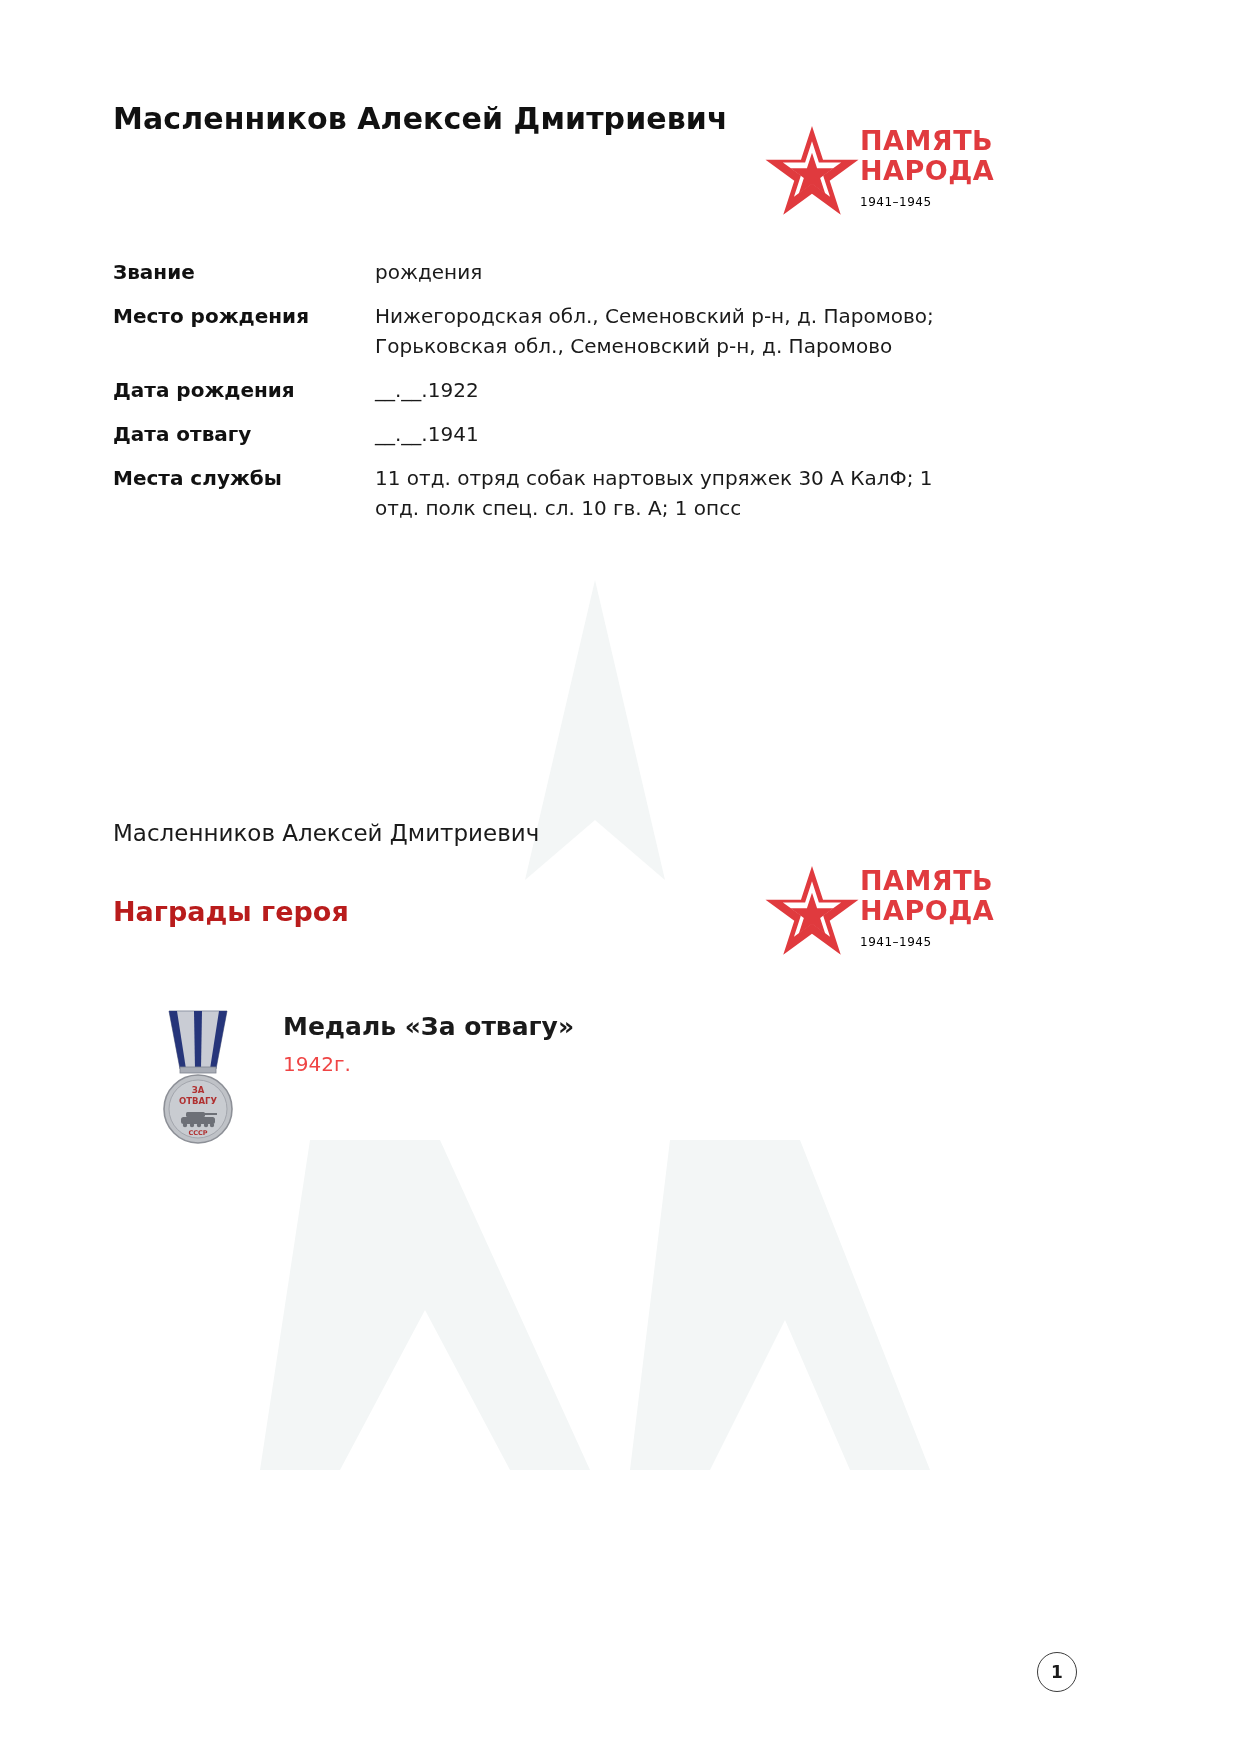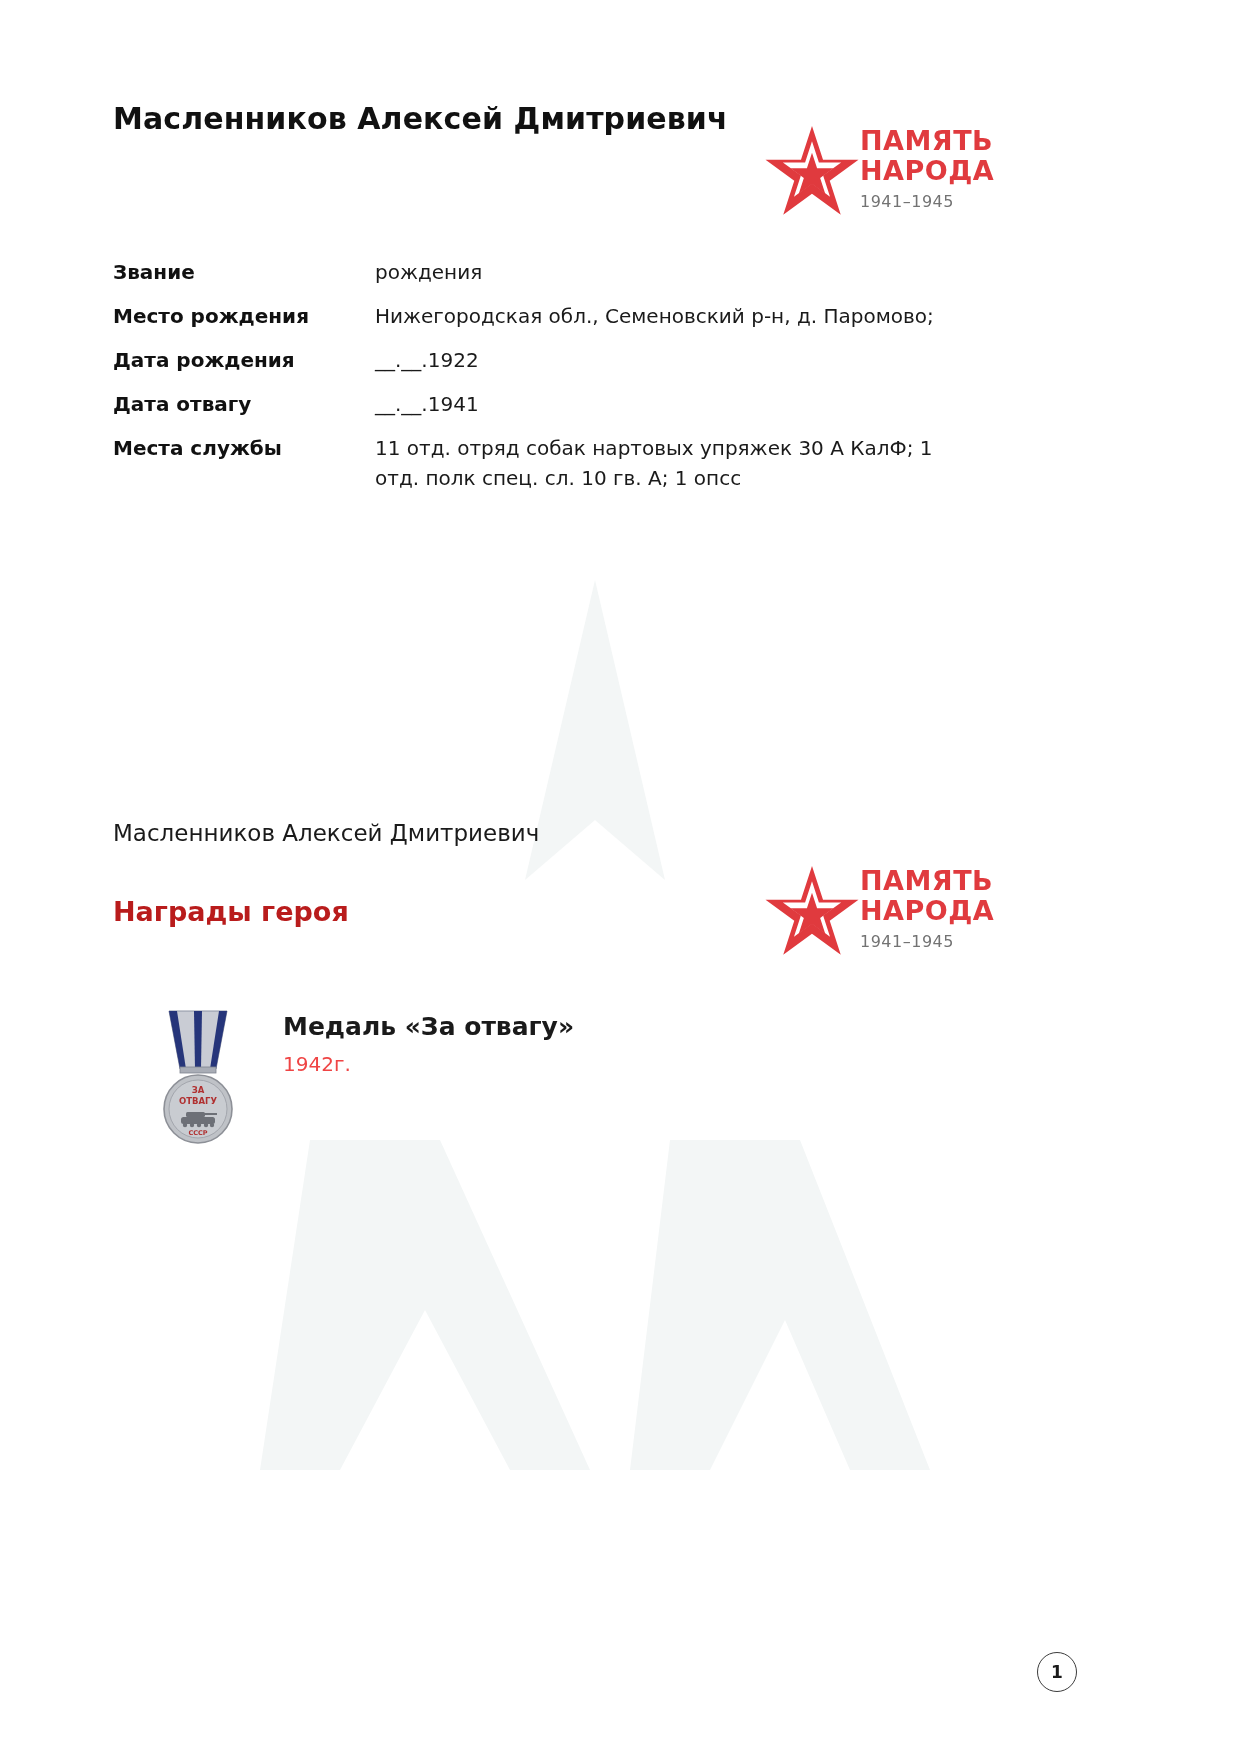--- a/index.html
+++ b/index.html
@@ -54,22 +54,22 @@
   .logo-text { line-height: 1; }
   .logo-line {
     color: #e03a3e;
     font-weight: 700;
     letter-spacing: 0.5px;
     font-size: 27px;
     line-height: 30px;
     font-family: "DejaVu Sans", "Liberation Sans", sans-serif;
   }
   .logo-years {
-    color: #737373;
-    font-size: 16px;
+    color: #000000;
+    font-size: 12px;
     line-height: 26px;
     letter-spacing: 0.5px;
     margin-top: 3px;
     font-weight: 400;
   }
 
   
   .person-title {
     position: absolute;
     left: 113px;
@@ -223,20 +223,21 @@
       <div class="info-label">Звание</div>
       <div class="info-value">
         <span class="vline">рождения</span>
       </div>
     </div>
 
     <div class="info-row">
       <div class="info-label">Место рождения</div>
       <div class="info-value">
         <span class="vline">Нижегородская обл., Семеновский р-н, д. Паромово;</span>
+        <span class="vline">Горьковская обл., Семеновский р-н, д. Паромово</span>
       </div>
     </div>
 
     <div class="info-row">
       <div class="info-label">Дата рождения</div>
       <div class="info-value">
         <span class="vline">__.__.1922</span>
       </div>
     </div>
 

